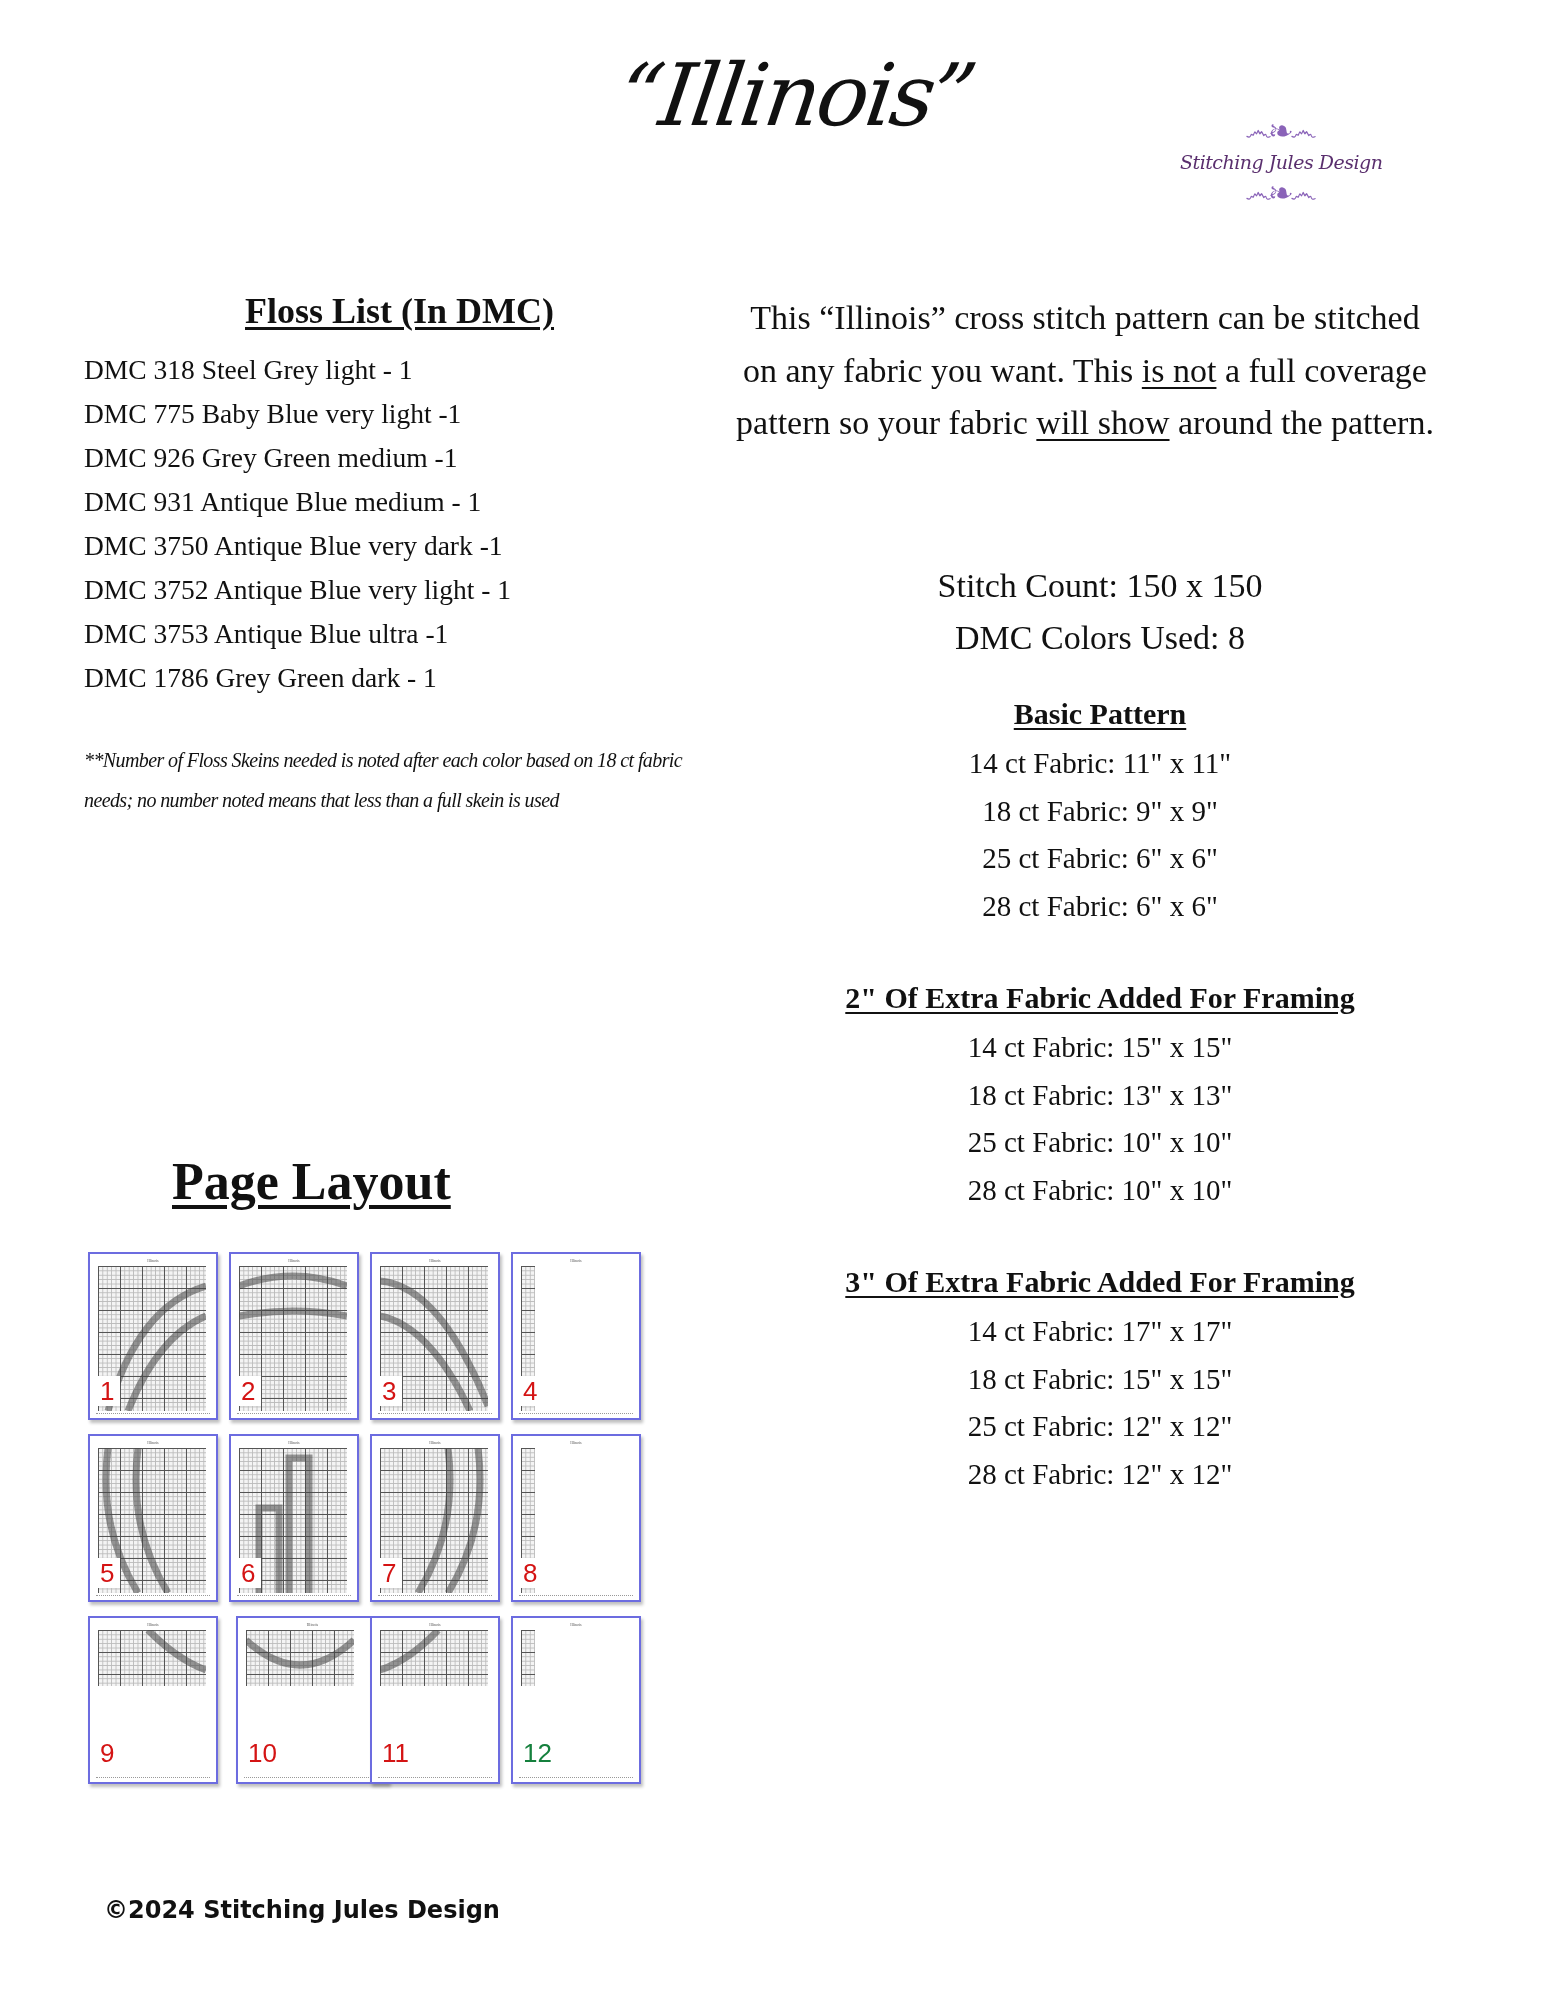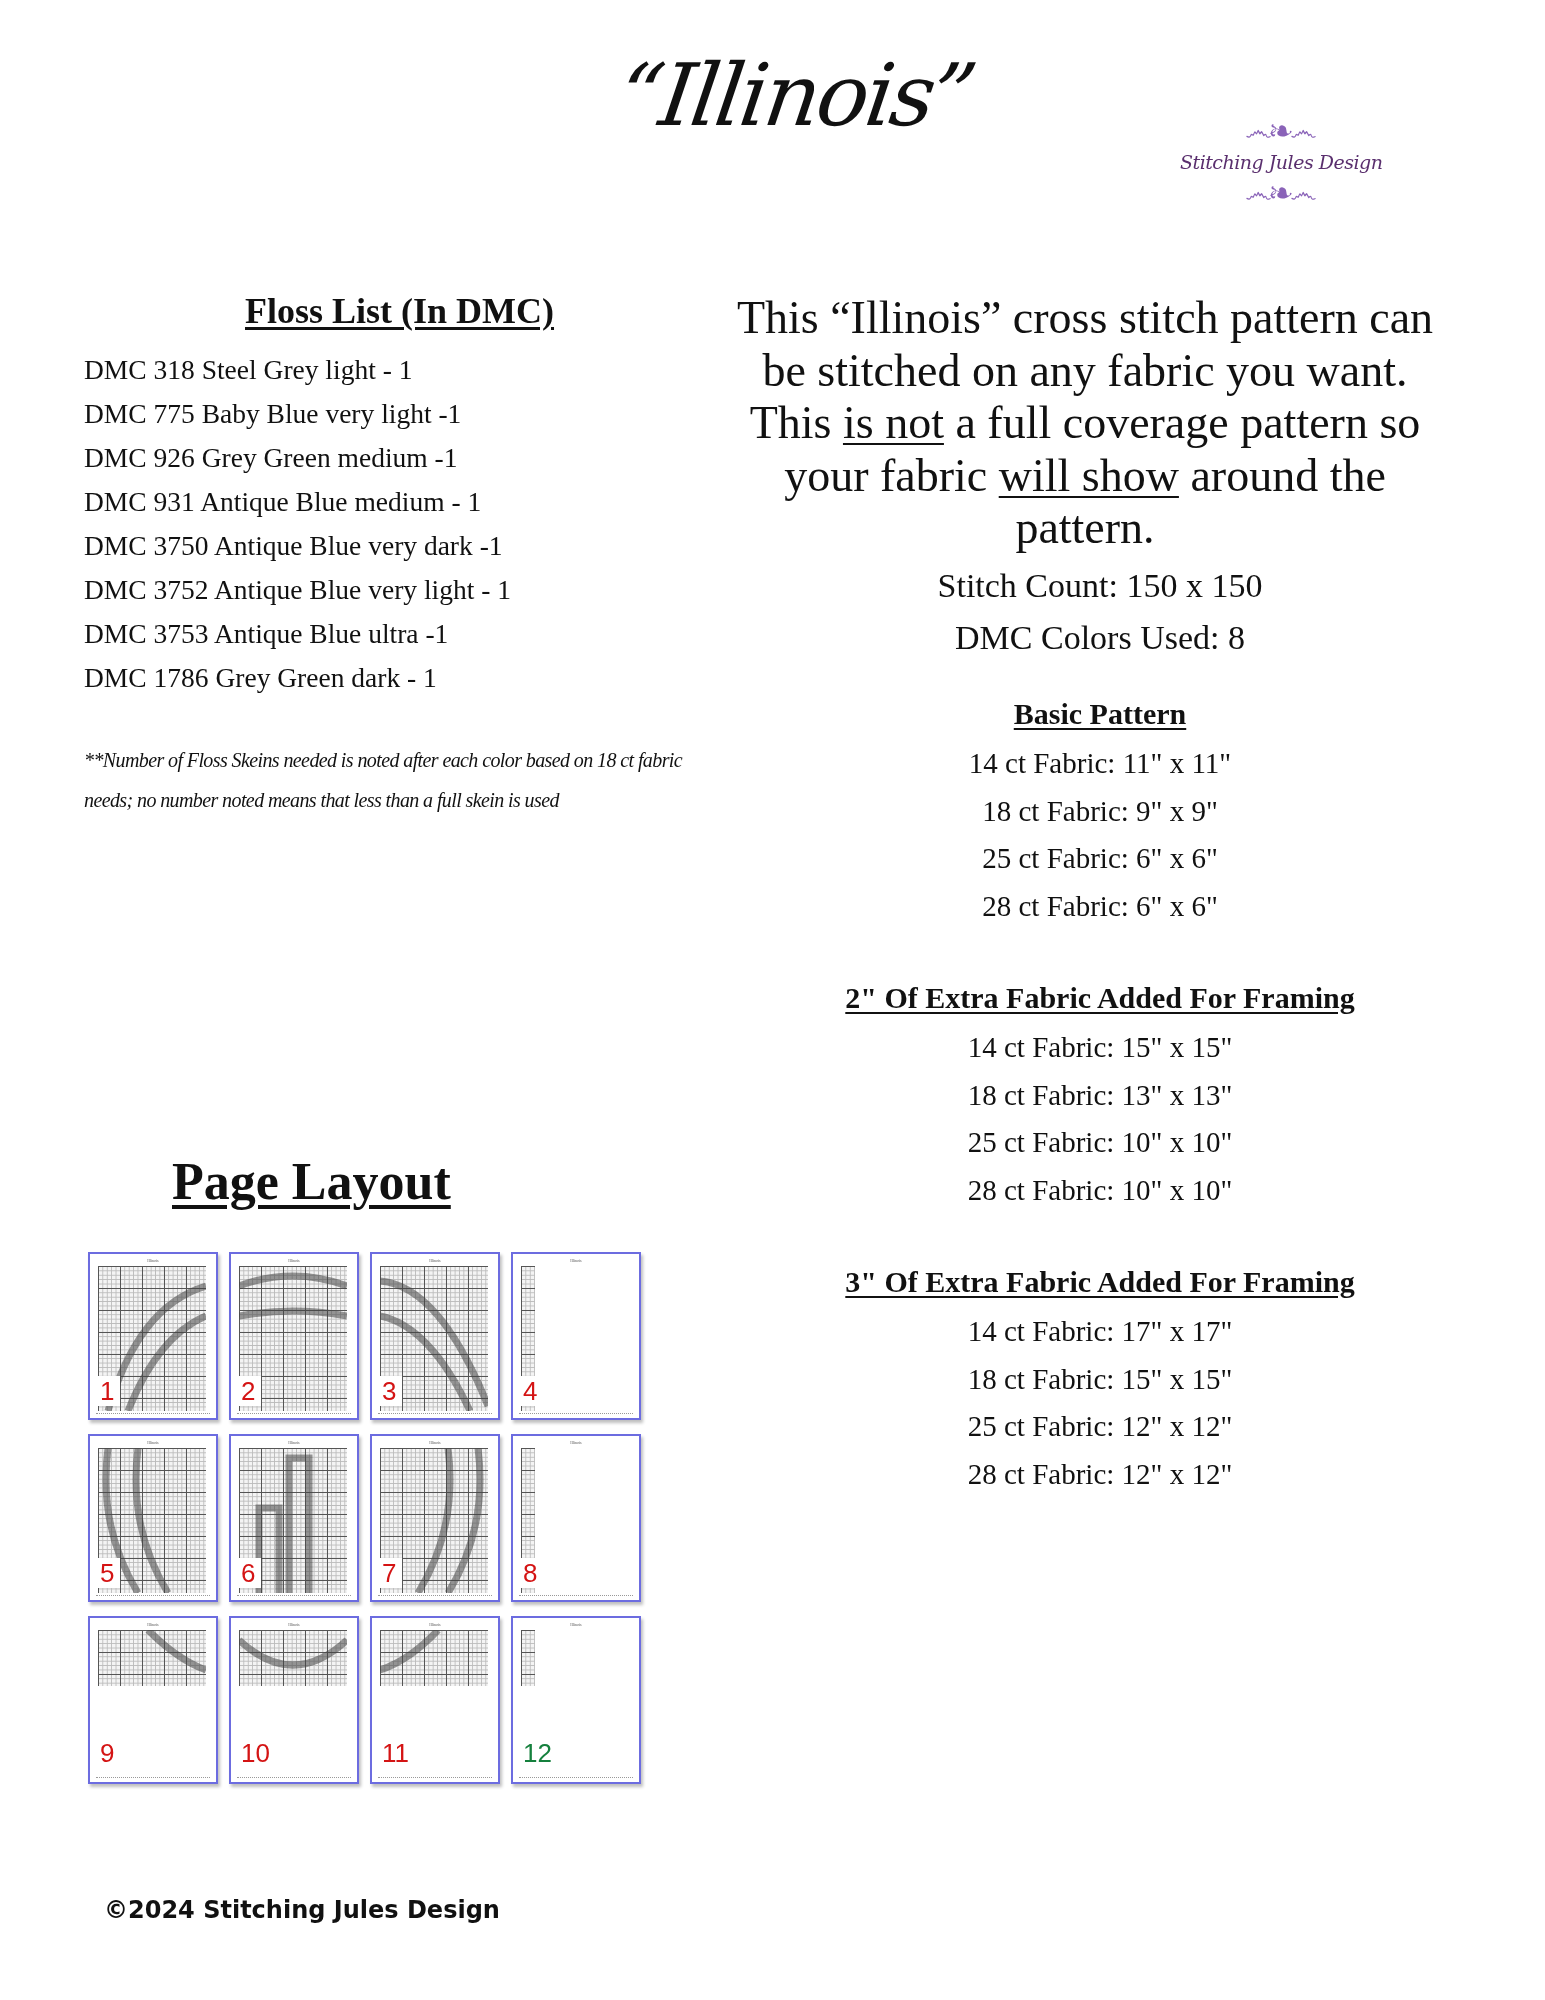--- a/index.html
+++ b/index.html
@@ -23,21 +23,21 @@
     
     .floss-heading {
       position: absolute; left: 245px; top: 290px; font-size: 36px; font-weight: bold;
       text-decoration: underline; text-decoration-thickness: 3px; text-underline-offset: 4px;
     }
     .floss-list { position: absolute; left: 84px; top: 348px; margin: 0; padding: 0; list-style: none; }
     .floss-list li { font-size: 27.5px; line-height: 44px; white-space: nowrap; }
     .note { position: absolute; left: 84px; top: 740px; width: 640px; font-size: 20px; font-style: italic; line-height: 40px; letter-spacing: -0.6px; }
 
     
-    .desc { position: absolute; left: 735px; top: 292px; width: 700px; text-align: center; font-size: 46px; line-height: 52.5px; }
+    .desc { position: absolute; left: 735px; top: 292px; width: 700px; text-align: center; font-size: 34px; line-height: 52.5px; }
     .desc u { text-decoration-thickness: 2px; text-underline-offset: 5px; }
 
     .stats { position: absolute; left: 820px; top: 560px; width: 560px; text-align: center; font-size: 34px; line-height: 52px; }
 
     .section { position: absolute; left: 800px; width: 600px; text-align: center; }
     .section h3 {
       margin: 4px; font-size: 30px; font-weight: bold; line-height: 44px;
       text-decoration: underline; text-decoration-thickness: 2px; text-underline-offset: 4px;
     }
     .section .row { font-size: 29px; line-height: 47.5px; }
@@ -204,21 +204,21 @@
     </div>
     <div class="thumb" style="left: 0px; top: 364px; border-color: rgb(108, 108, 224);">
       <div class="hdr">Illinois</div>
       <div class="grid short"></div>
       <svg class="art" viewBox="0 0 108 145">
         <path d="M50 0 Q80 30 108 40" stroke="#444" stroke-width="7" fill="none" opacity="0.55"></path>
       </svg>
       <div class="num" style="color: rgb(212, 20, 20); bottom: 14px;">9</div>
       <div class="foot"></div>
     </div>
-    <div class="thumb" style="left: 141px; top: 364px; border-color: rgb(108, 108, 224);">
+    <div class="thumb" style="left: 148px; top: 364px; border-color: rgb(108, 108, 224); padding-left: 23px;">
       <div class="hdr">Illinois</div>
       <div class="grid short"></div>
       <svg class="art" viewBox="0 0 108 145">
         <path d="M0 10 Q54 60 108 10" stroke="#444" stroke-width="7" fill="none" opacity="0.55"></path>
       </svg>
       <div class="num" style="color: rgb(212, 20, 20); bottom: 14px;">10</div>
       <div class="foot"></div>
     </div>
     <div class="thumb" style="left: 282px; top: 364px; border-color: rgb(108, 108, 224);">
       <div class="hdr">Illinois</div>

